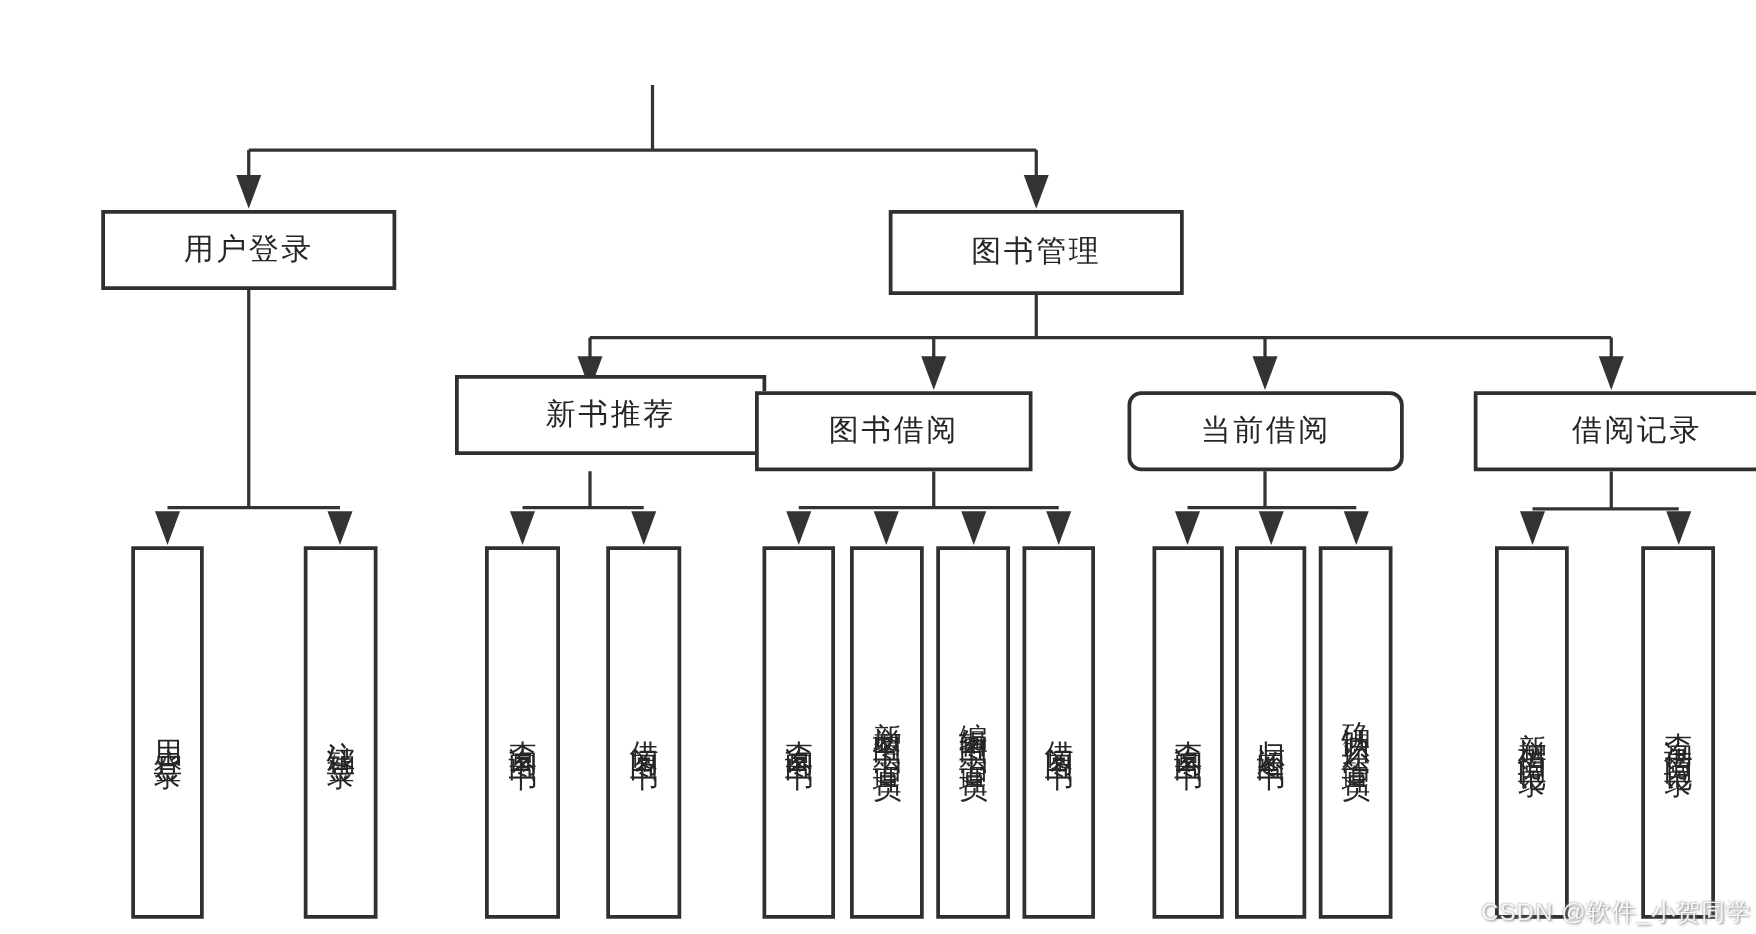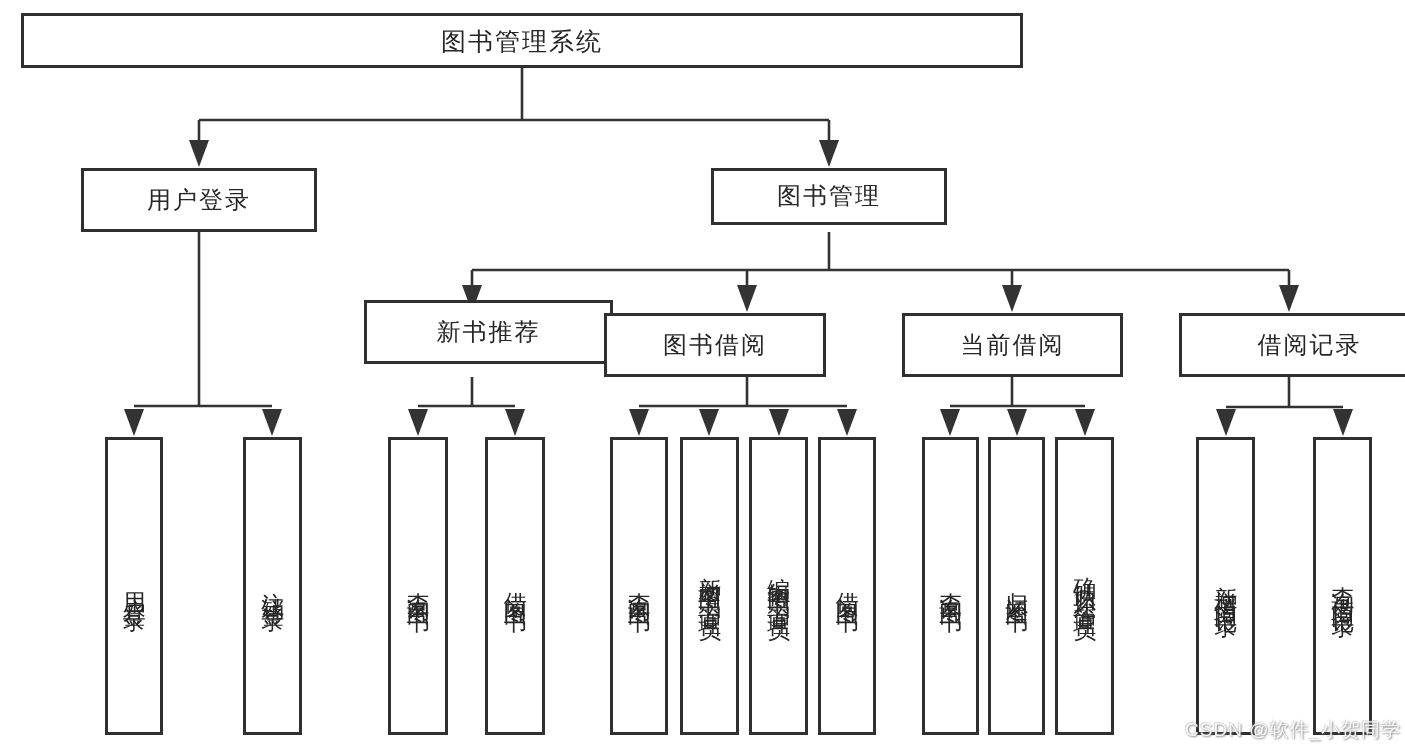--- a/index.html
+++ b/index.html
@@ -107,28 +107,27 @@
     <path class="arrow" d="M940 409 L960 409 L950 436 Z"></path>
     <path class="arrow" d="M1007 409 L1027 409 L1017 436 Z"></path>
     <path class="arrow" d="M1075 409 L1095 409 L1085 436 Z"></path>
 
     <path class="line" d="M1289 377 V407"></path>
     <path class="line" d="M1226 407 H1343"></path>
     <path class="arrow" d="M1216 409 L1236 409 L1226 436 Z"></path>
     <path class="arrow" d="M1333 409 L1353 409 L1343 436 Z"></path>
   </svg>
 
-  <div class="node" style="left:21px; top:13px; width:1002px; height:55px; font-size:25px;">图书管理系统</div>
 
   <div class="node" style="left:81px; top:168px; width:236px; height:64px;">用户登录</div>
-  <div class="node" style="left:711px; top:168px; width:236px; height:57px;">图书管理</div>
+  <div class="node" style="left:711px; top:168px; width:236px; height:68px;">图书管理</div>
 
   <div class="node" style="left:364px; top:300px; width:249px; height:64px;">新书推荐</div>
   <div class="node" style="left:604px; top:313px; width:222px; height:64px;">图书借阅</div>
-  <div class="node" style="left:902px; top:313px; width:221px; height:64px;">当前借阅</div>
+  <div class="node" style="left:902px; top:313px; width:221px; height:64px;border-radius:11px;">当前借阅</div>
   <div class="node" style="left:1179px; top:313px; width:261px; height:64px;">借阅记录</div>
 
   <div class="node vertical" style="left:105px; top:437px; width:58px; height:298px;">用户登录</div>
   <div class="node vertical" style="left:243px; top:437px; width:59px; height:298px;">注销登录</div>
 
   <div class="node vertical" style="left:388px; top:437px; width:60px; height:298px;">查询图书</div>
   <div class="node vertical" style="left:485px; top:437px; width:60px; height:298px;">借阅图书</div>
 
   <div class="node vertical" style="left:610px; top:437px; width:58px; height:298px;">查询图书</div>
   <div class="node vertical" style="left:680px; top:437px; width:59px; height:298px;">新增图书（管理员）</div>

